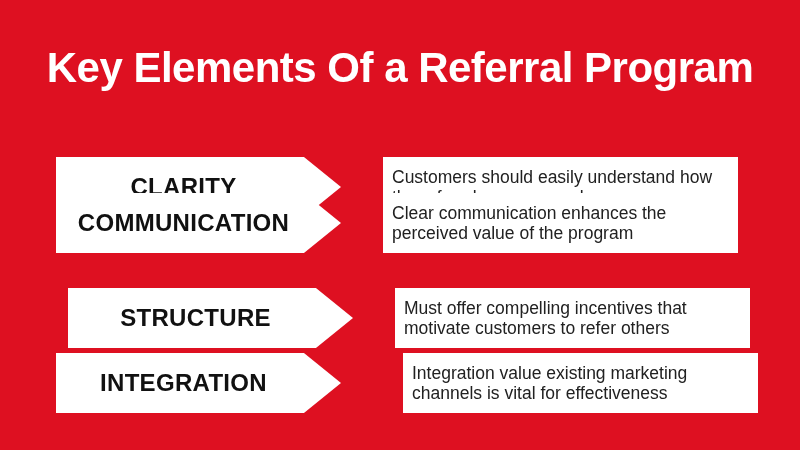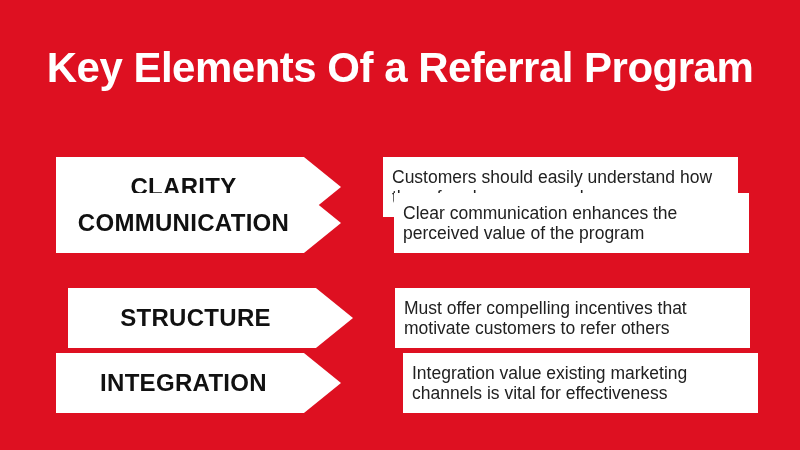--- a/index.html
+++ b/index.html
@@ -21,21 +21,21 @@
     line-height:48px;
   }
   .row{
     position:absolute;
     left:56px;
     height:60px;
     display:flex;
     align-items:stretch;
   }
   .row-1{top:113px;margin-top:44px;}
-  .row-2{top:193px;gap:11px;}
+  .row-2{top:193px;}
   .row-3{top:288px;padding-left:12px;}
   .row-4{top:353px;gap:20px;}
   .arrow{
     width:285px;
     background:#ffffff;
     clip-path:polygon(0 0, 87% 0, 100% 50%, 87% 100%, 0 100%);
     display:flex;
     align-items:center;
     justify-content:center;
     padding-right:30px;

